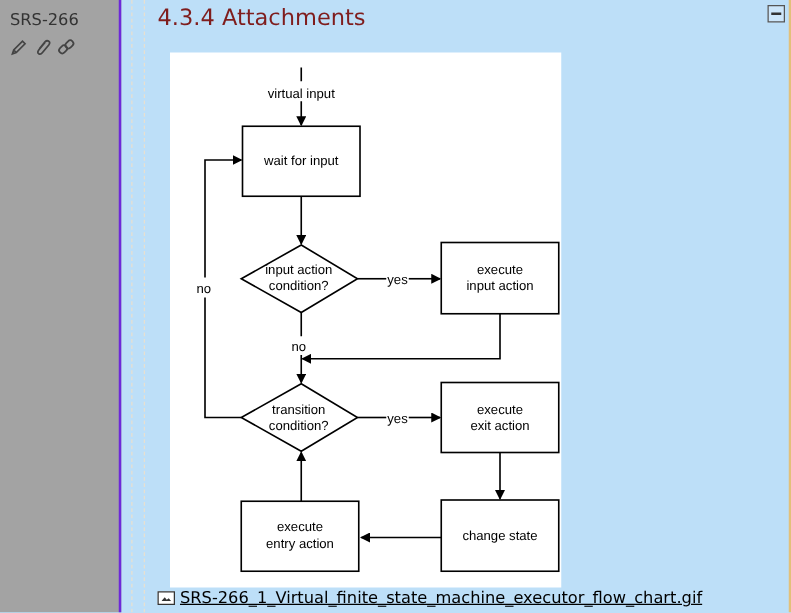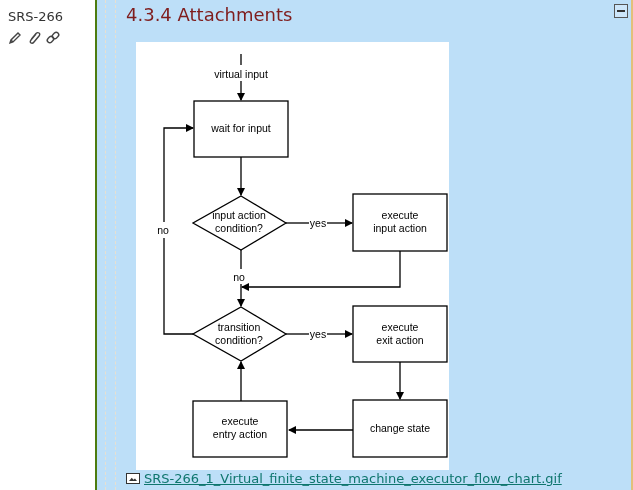--- a/index.html
+++ b/index.html
@@ -1,29 +1,29 @@
 <!DOCTYPE html>
 <html><head>
 <meta charset="utf-8">
 <style>
   html, body { margin:0; padding:0; }
   body { width:633px; height:490px; overflow:hidden; background:#bddff8; font-family:"DejaVu Sans", sans-serif; position:relative; }
-  .left-col { position:absolute; left:0; top:0; width:95px; height:490px; background:#ffffff; border-right:2px solid #4d7c0f; }
+  .left-col { position:absolute; left:0; top:0; width:95px; height:490px; background:#a3a3a3; border-right:2px solid #6d28d9; }
   .req-id { position:absolute; left:8px; top:9px; font-size:13px; color:#333; }
   .req-icons { position:absolute; left:7px; top:30px; display:flex; gap:3px; }
   .req-icons span { width:16px; height:16px; display:inline-block; }
   .dash { position:absolute; top:0; height:490px; border-left:1px dashed #e8e0d0; }
   .right-border { position:absolute; right:0; top:0; width:2px; height:490px; background:#e2c07a; }
   .section-title { position:absolute; left:126px; top:4px; font-size:18px; color:#7f1d1d; }
   .collapse-btn { position:absolute; left:614px; top:4px; width:12px; height:12px; border:1px solid #555; background:#cde6fa; cursor:pointer; }
   .collapse-btn::after { content:""; position:absolute; left:2px; right:2px; top:5px; height:1.5px; background:#333; }
   .figure { position:absolute; left:136px; top:42px; width:313px; height:428px; background:#fff; }
   .figure svg text { font-family:"Liberation Sans", sans-serif; font-size:10.5px; fill:#000; }
   .attach-link { position:absolute; left:126px; top:471px; display:flex; align-items:center; gap:4px; }
-  .attach-link a { font-size:13px; color:#0f766e; text-decoration:underline; cursor:pointer; }
+  .attach-link a { font-size:13px; color:#000000; text-decoration:underline; cursor:pointer; }
   .img-icon { width:14px; height:11px; border:1px solid #333; background:#fff; position:relative; box-sizing:border-box; }
   .img-icon::after { content:""; position:absolute; left:2px; right:2px; bottom:2px; height:4px; background:#333; clip-path:polygon(0 100%,35% 20%,55% 70%,75% 40%,100% 100%); }
 </style>
 </head>
 <body>
 
 <div class="left-col">
   <div class="req-id">SRS-266</div>
   <div class="req-icons">
     <span>

